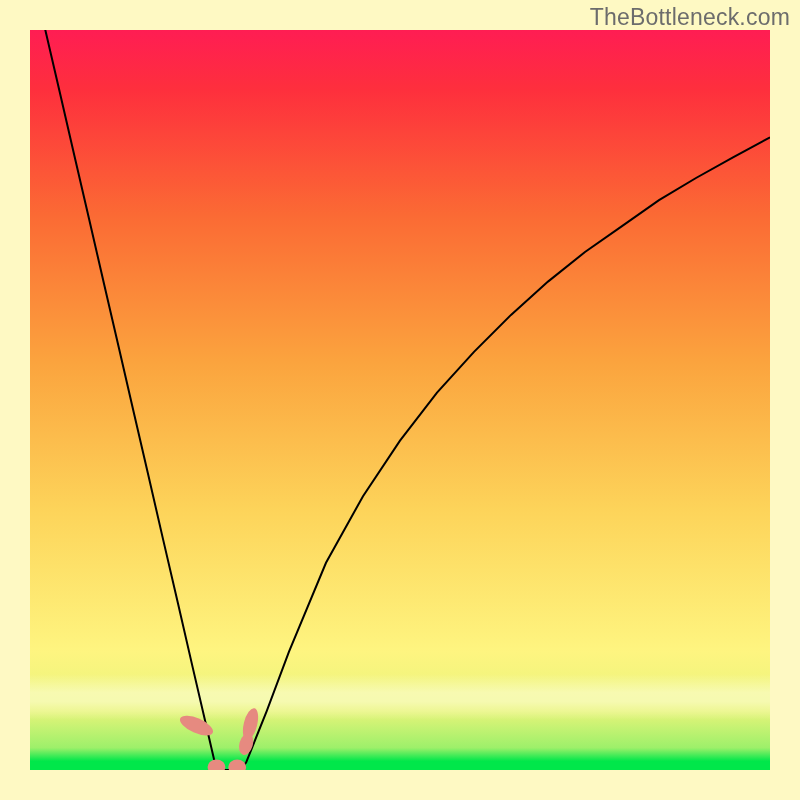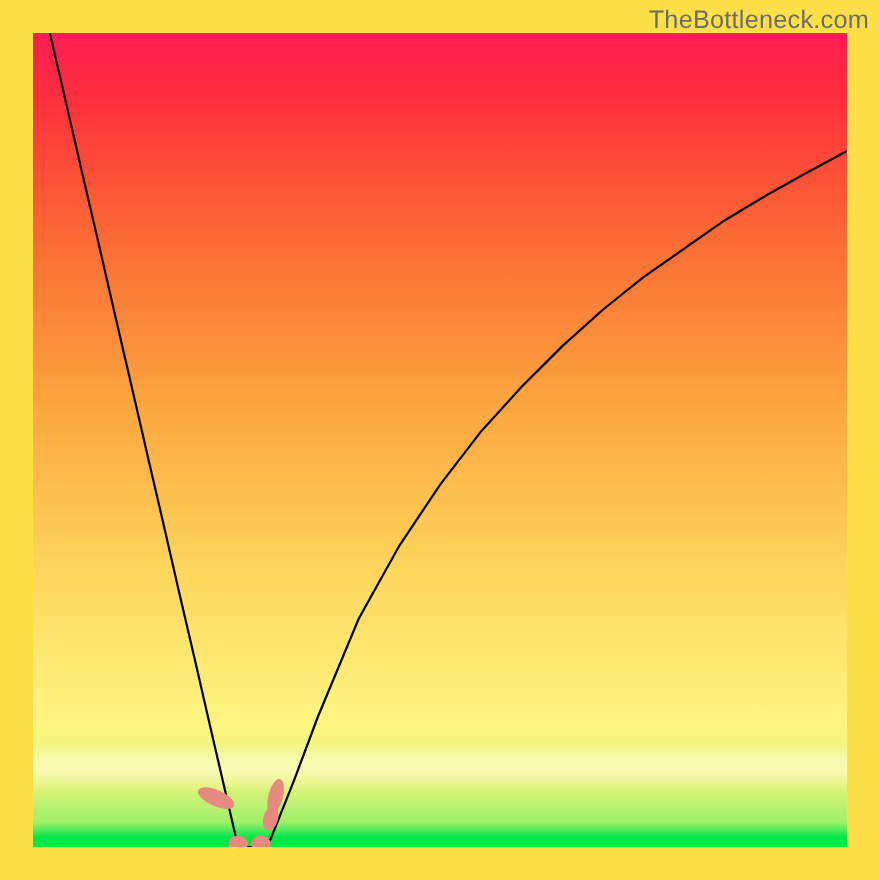--- a/index.html
+++ b/index.html
@@ -7,21 +7,21 @@
     padding: 0;
     width: 800px;
     height: 800px;
     overflow: hidden;
     background: #000;
     font-family: Arial, Helvetica, sans-serif;
   }
   .frame {
     position: absolute;
     inset: 0;
-    background: #fde047;
+    background: #fef9c3;
   }
   .plot {
     position: absolute;
     left: 30px;
     top: 30px;
     width: 740px;
     height: 740px;
     overflow: hidden;
   }
   .gradient-bg {

